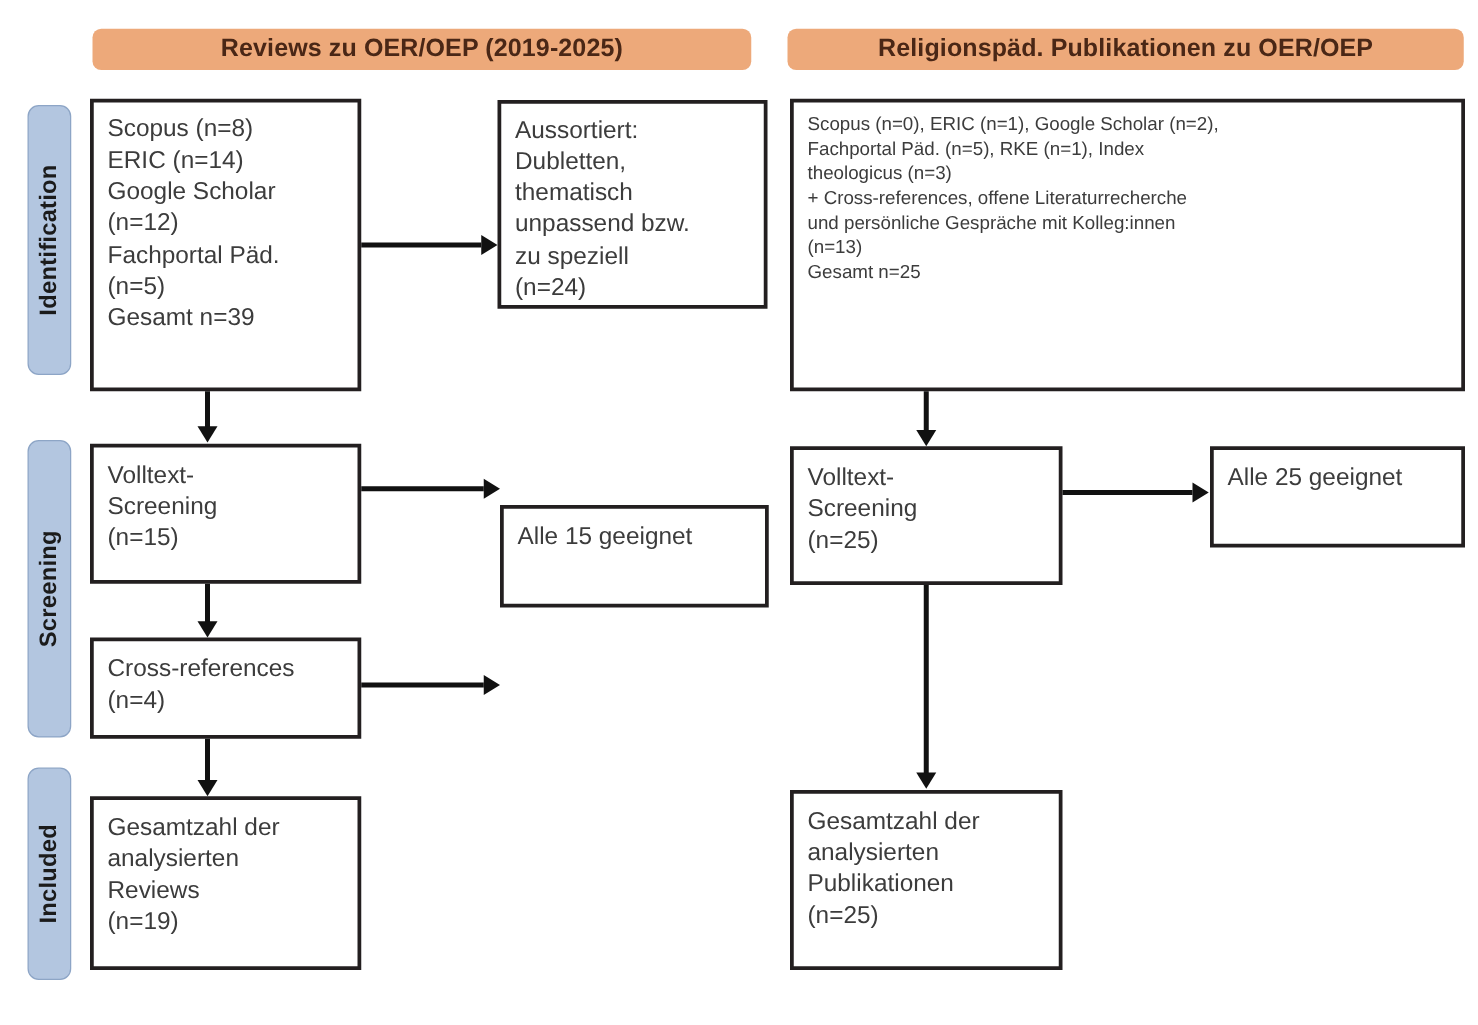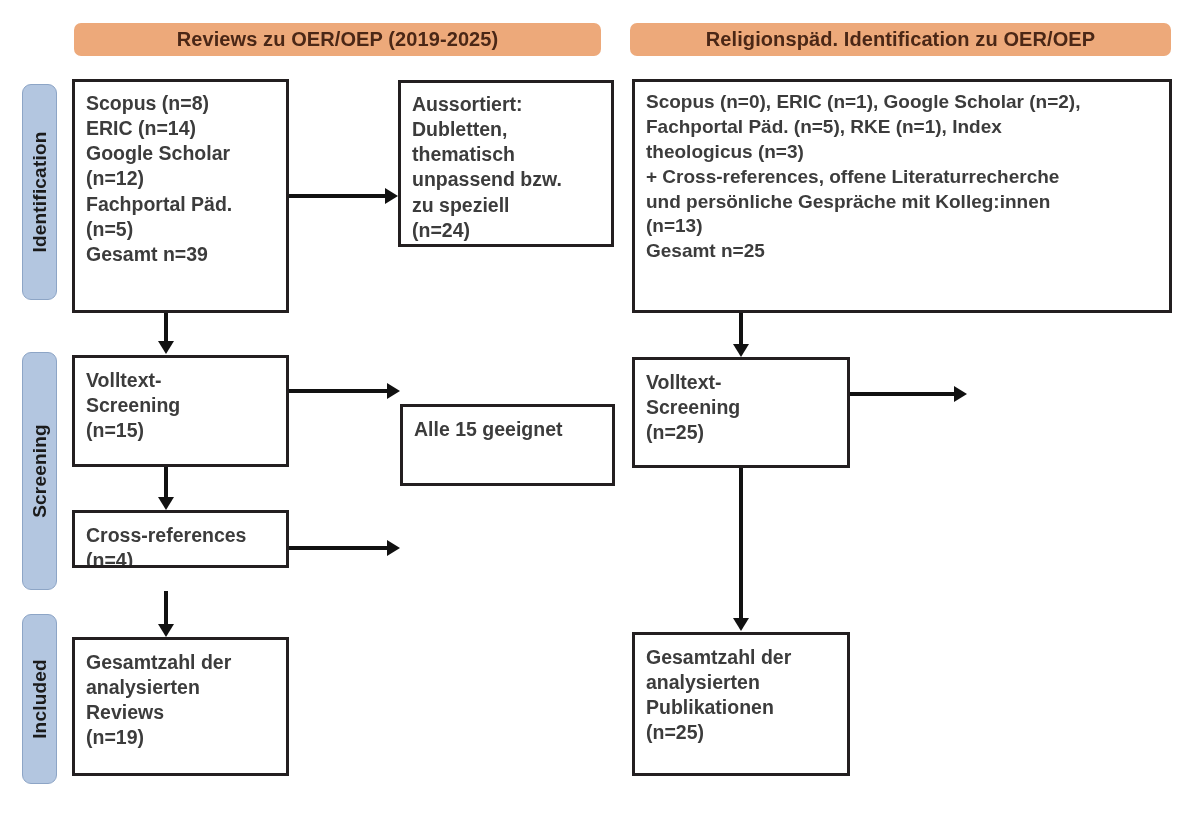--- a/index.html
+++ b/index.html
@@ -58,24 +58,23 @@
     position: absolute;
     background: #ffffff;
     border: 3px solid #231f20;
     box-sizing: border-box;
     padding: 9px 10px 6px 11px;
     font-size: 19.5px;
     line-height: 1.29;
     color: #3c3c3c;
     white-space: pre-line;
     overflow: hidden;
-    font-weight: bold;
   }
   .node.wide {
-    font-size: 19px;
+    font-size: 15px;
     line-height: 1.31;
     padding-top: 8px;
   }
   .node.mid {
     padding-top: 10px;
   }
 
   
   .line-v {
     position: absolute;
@@ -107,21 +106,21 @@
 </head>
 <body>
 
 <div id="canvas">
 
   <div class="banner" style="left:74px; top:23px; width:527px; height:33px;">
     <span>Reviews zu OER/OEP (2019-2025)</span>
   </div>
 
   <div class="banner" style="left:630px; top:23px; width:541px; height:33px;">
-    <span>Religionspäd. Identification zu OER/OEP</span>
+    <span>Religionspäd. Publikationen zu OER/OEP</span>
   </div>
 
   <div class="phase-bar" style="left:22px; top:84px; width:33px; height:214px;">
     <span>Identification</span>
   </div>
 
   <div class="phase-bar" style="left:22px; top:352px; width:33px; height:236px;">
     <span>Screening</span>
   </div>
 
@@ -143,41 +142,42 @@
 unpassend bzw.
 zu speziell
 (n=24)</div>
 
   <div class="node mid" style="left:72px; top:355px; width:217px; height:112px;">Volltext-
 Screening
 (n=15)</div>
 
   <div class="node mid" style="left:400px; top:356px; width:215px; height:82px;margin-top:48px;">Alle 15 geeignet</div>
 
-  <div class="node mid" style="left:72px; top:510px; width:217px; height:58px;">Cross-references
+  <div class="node mid" style="left:72px; top:510px; width:217px; height:81px;">Cross-references
 (n=4)</div>
 
 
   <div class="node mid" style="left:72px; top:637px; width:217px; height:139px;">Gesamtzahl der
 analysierten
 Reviews
 (n=19)</div>
 
   <div class="node wide" style="left:632px; top:79px; width:540px; height:234px;">Scopus (n=0), ERIC (n=1), Google Scholar (n=2),
 Fachportal Päd. (n=5), RKE (n=1), Index
 theologicus (n=3)
 + Cross-references, offene Literaturrecherche
 und persönliche Gespräche mit Kolleg:innen
 (n=13)
 Gesamt n=25</div>
 
   <div class="node mid" style="left:632px; top:357px; width:218px; height:111px;">Volltext-
 Screening
 (n=25)</div>
 
+  <div class="node mid" style="left:968px; top:357px; width:204px; height:81px;">Alle 25 geeignet</div>
 
   <div class="node mid" style="left:632px; top:632px; width:218px; height:144px;">Gesamtzahl der
 analysierten
 Publikationen
 (n=25)</div>
 
   <div class="line-h" style="left:289px; top:194px; width:96px;"></div>
   <div class="arrow-right" style="left:385px; top:188px;"></div>
 
   <div class="line-v" style="left:164px; top:313px; width:4px; height:29px;"></div>

